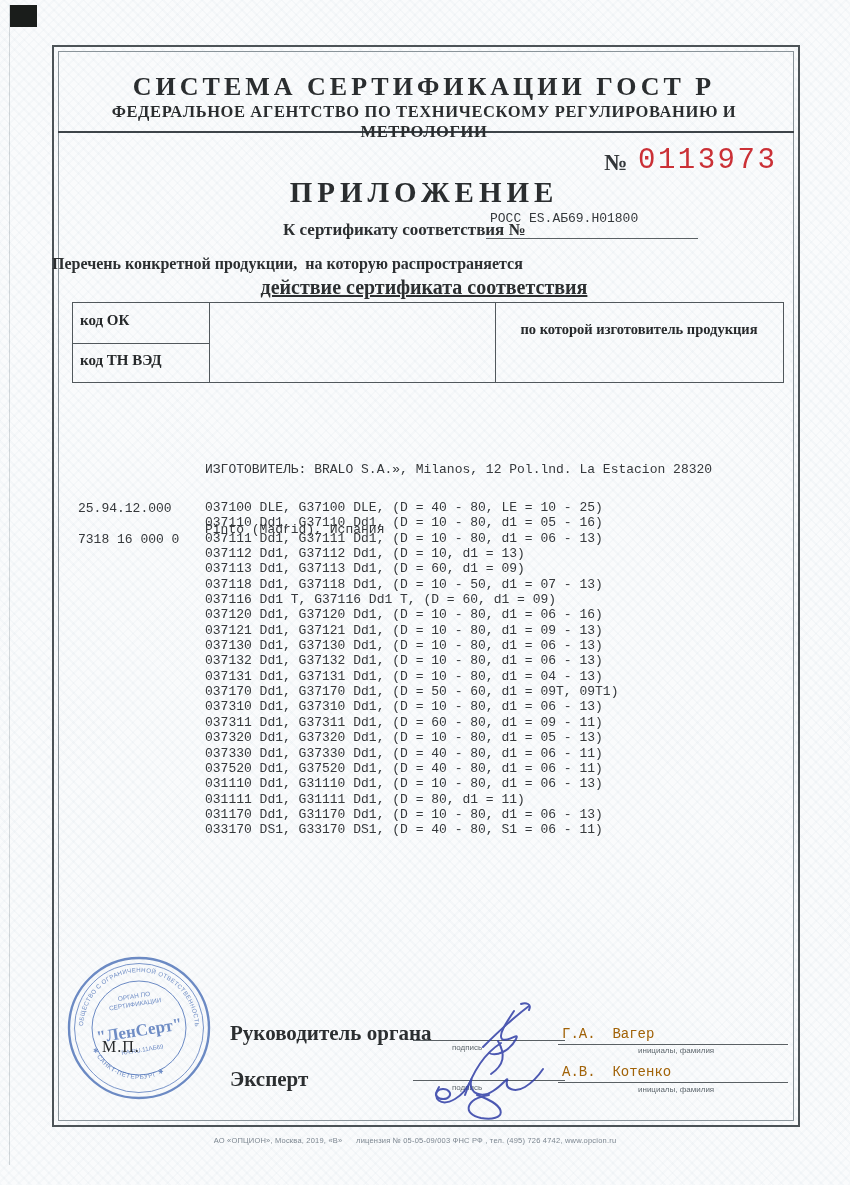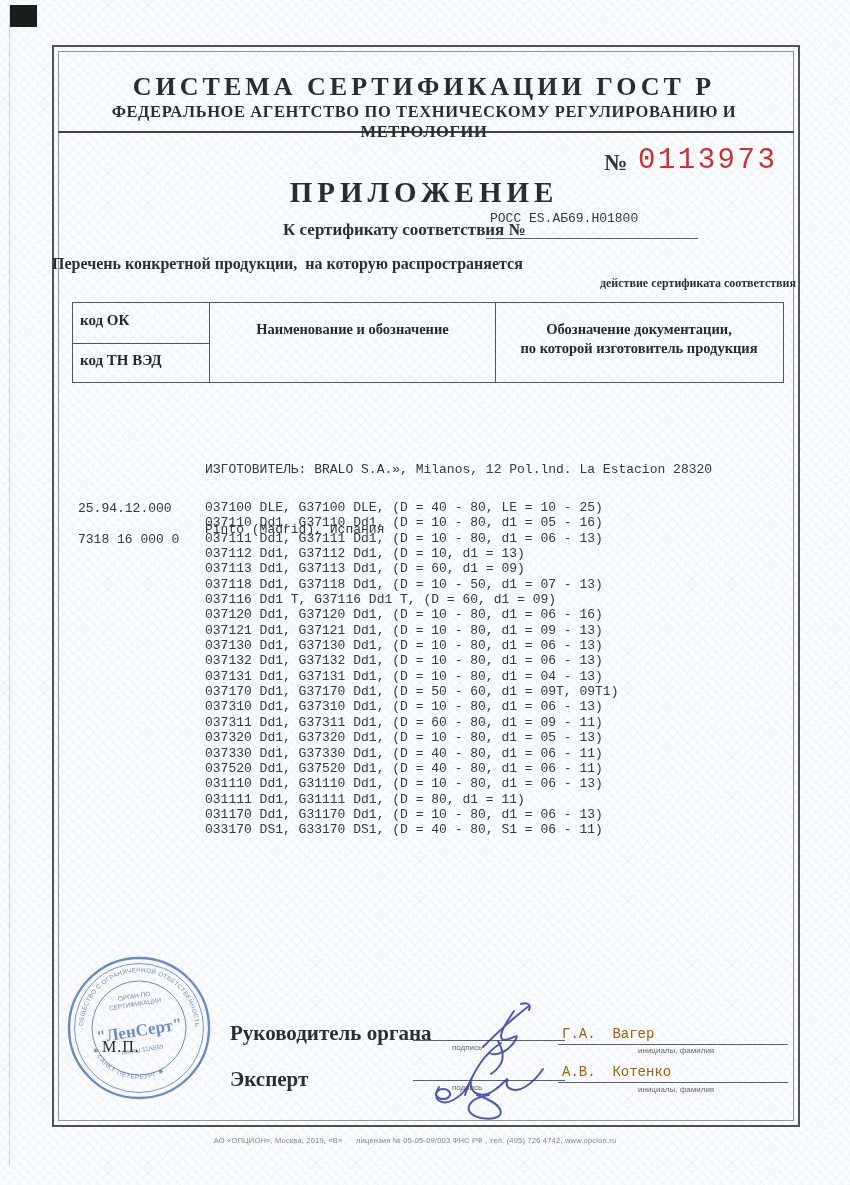--- a/index.html
+++ b/index.html
@@ -27,21 +27,21 @@
   .num-label{left:604px;top:150px;font-size:23px;font-weight:bold;color:#33373a;}
   .num-value{left:638px;top:144px;font-family:"Liberation Mono",monospace;font-size:29px;letter-spacing:2.5px;color:#cb3036;}
   
   .doc-title{left:52px;top:176px;width:744px;text-align:center;font-weight:bold;font-size:29px;letter-spacing:5px;color:#2a2d2f;}
   
   .cert-label{left:283px;top:220px;font-size:17px;font-weight:600;color:#2c2f31;}
   .cert-value{left:490px;top:211px;font-family:"Liberation Mono",monospace;font-size:13px;color:#3a3d40;}
   .cert-underline{left:486px;top:238px;width:212px;border-top:1.2px solid #5a6064;}
   
   .sub1{left:52px;top:255px;width:744px;text-align:left;font-weight:bold;font-size:16px;color:#2c2f31;white-space:pre;}
-  .sub2{left:52px;top:276px;width:744px;text-align:right;font-weight:bold;font-size:12px;color:#2c2f31;}
+  .sub2{left:52px;top:276px;width:744px;text-align:center;font-weight:bold;font-size:20px;color:#2c2f31;text-decoration:underline;}
   
   .spec-table{left:72px;top:302px;width:710px;height:79px;border:1.4px solid #51585c;}
   .tbl-vline{position:absolute;top:0;bottom:0;width:0;border-left:1.4px solid #51585c;}
   .tbl-hline{position:absolute;left:0;width:136px;top:40px;border-top:1.4px solid #51585c;}
   .cell-ok{position:absolute;left:7px;top:9px;font-weight:bold;font-size:15px;}
   .cell-tnved{position:absolute;left:7px;top:49px;font-weight:bold;font-size:15px;}
   .colhead{position:absolute;top:17px;text-align:center;font-weight:bold;font-size:14.5px;line-height:19px;}
   .colhead.c2{left:137px;width:285px;}
   .colhead.c3{left:423px;width:286px;}
   
@@ -101,24 +101,22 @@
 <div class="abs sub1">Перечень конкретной продукции,  на которую распространяется</div>
 <div class="abs sub2">действие сертификата соответствия</div>
 
 <div class="abs spec-table">
   <div class="tbl-vline" style="left:136px;"></div>
   <div class="tbl-vline" style="left:422px;"></div>
   <div class="tbl-hline"></div>
   <div class="cell-ok">код ОК</div>
   <div class="cell-tnved">код ТН ВЭД</div>
   <div class="colhead c2">
-    <div>Наименование и обозначение</div>
   </div>
   <div class="colhead c3">
-    <div>Обозначение документации,</div>
     <div>по которой изготовитель продукция</div>
   </div>
 </div>
 
 <div class="abs manufacturer mono">
   <div>ИЗГОТОВИТЕЛЬ: BRALO S.A.», Milanos, 12 Pol.lnd. La Estacion 28320</div>
   <div>Pinto (Madrid), Испания</div>
 </div>
 
 <div class="abs code-ok mono">25.94.12.000</div>

